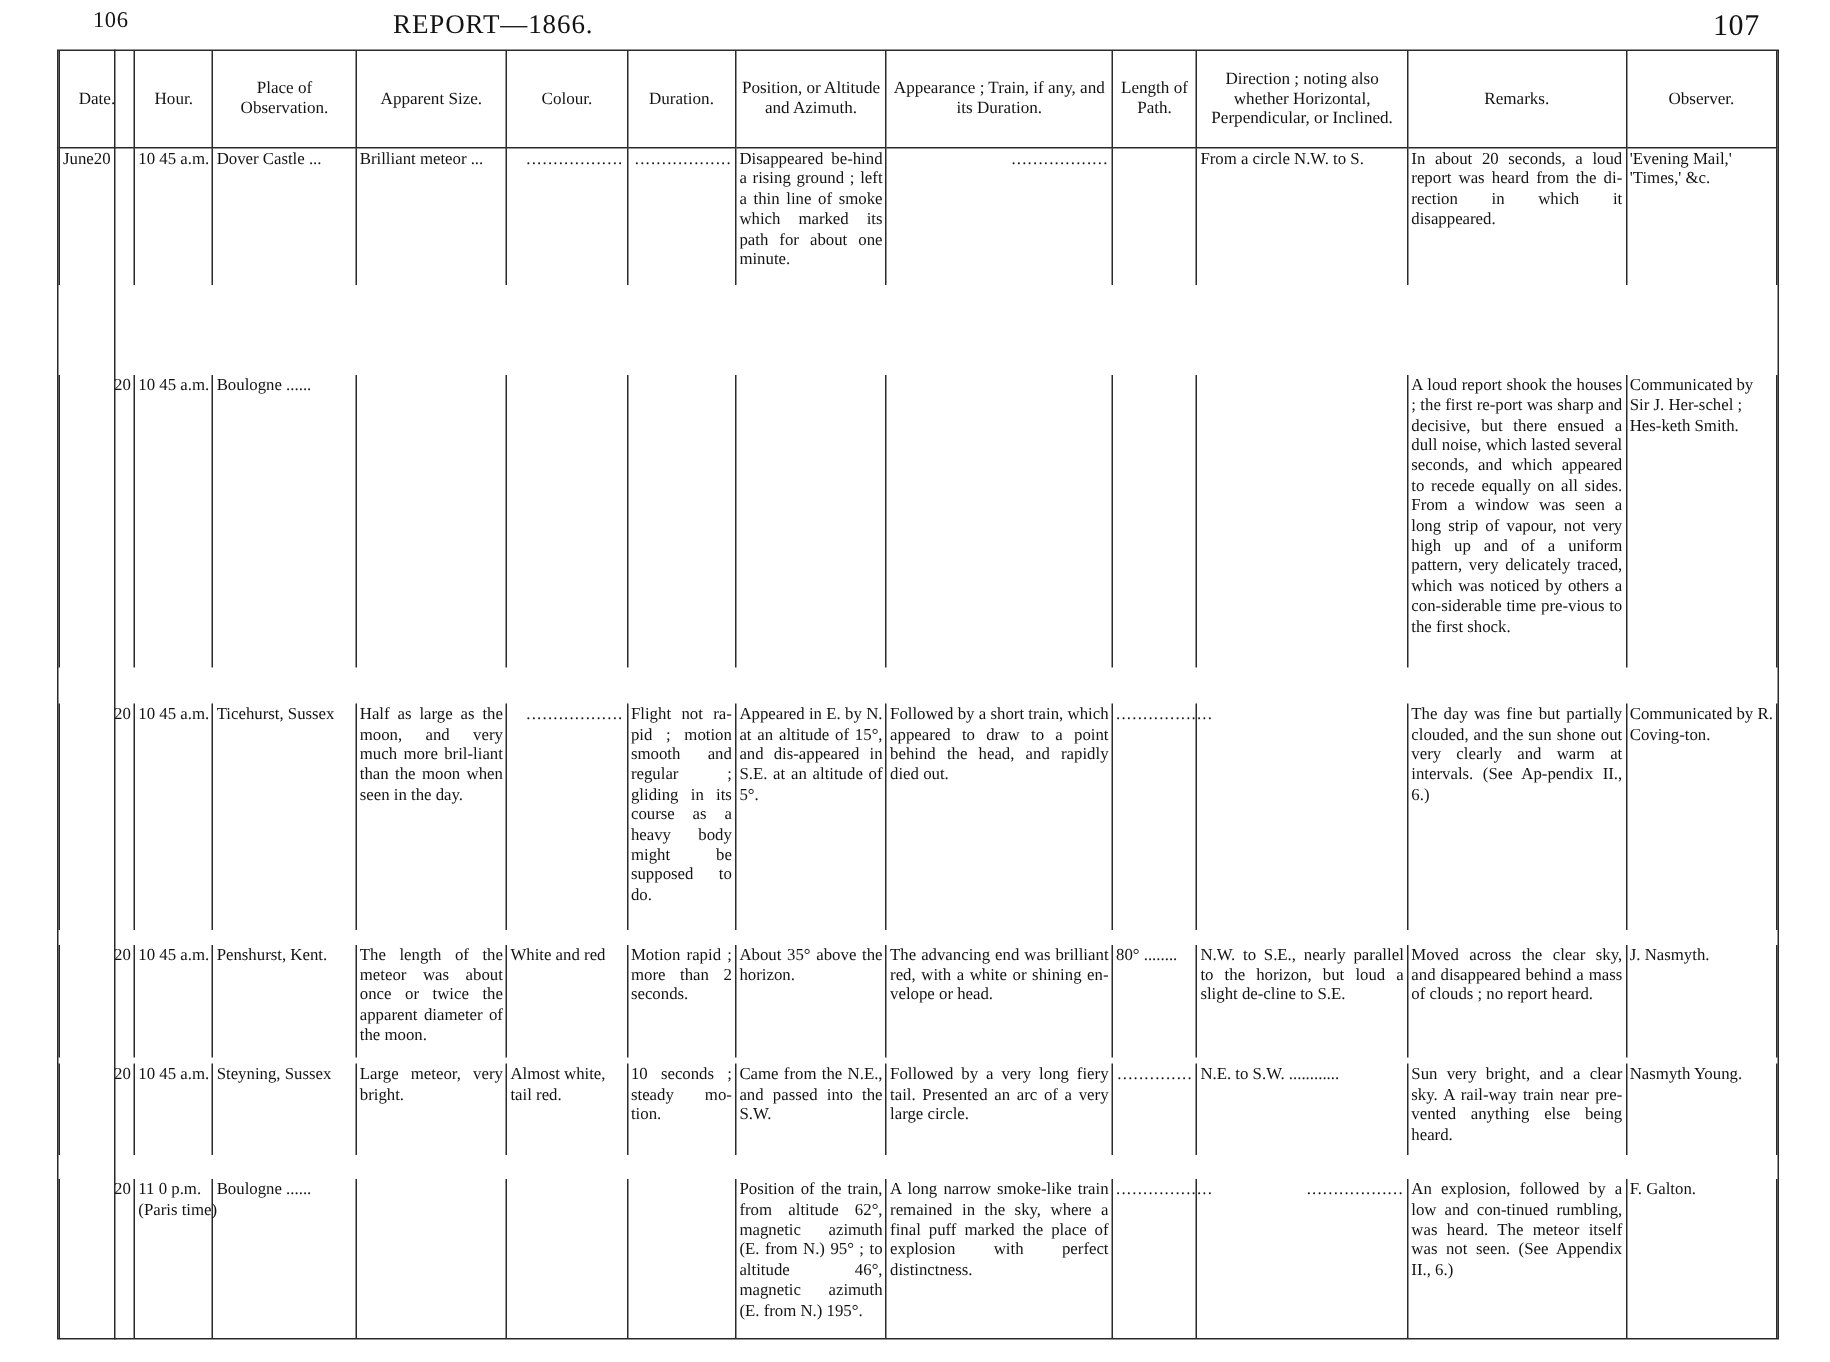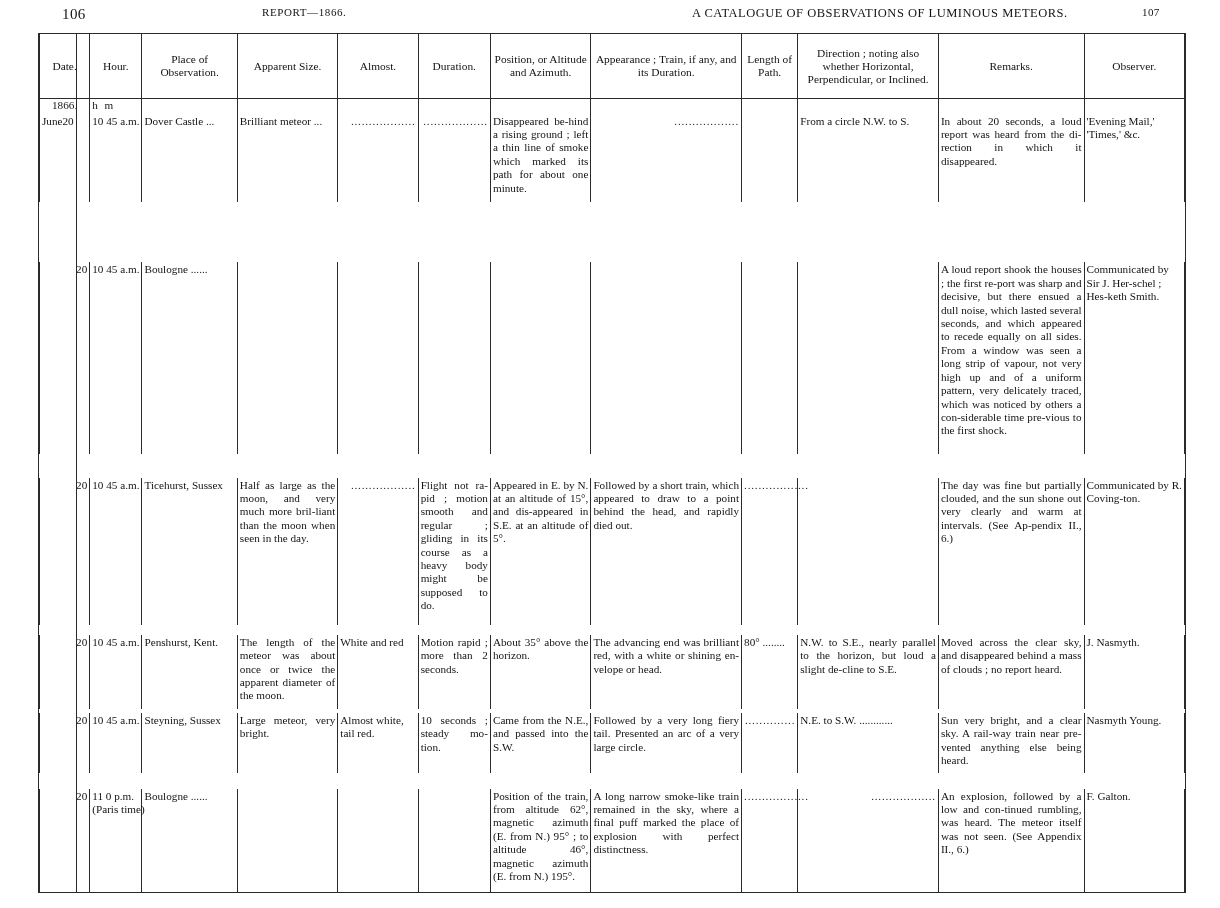--- a/index.html
+++ b/index.html
@@ -24,23 +24,23 @@
   
   .runhead {
     position: absolute;
     top: 6px;
     height: 18px;
     font-size: 13.5px;
     letter-spacing: .4px;
     white-space: nowrap;
   }
   .folio-left  { left: 62px;  font-size: 15px; font-family: "Liberation Serif", serif; }
-  .head-left   { left: 262px; font-variant: small-caps; font-size: 11px; letter-spacing: .6px;}
+  .head-left   { left: 262px; font-variant: small-caps; font-size: 18px; letter-spacing: .6px;}
   .head-right  { left: 692px; font-variant: small-caps; font-size: 12.5px; letter-spacing: .5px;}
-  .folio-right { left: 1142px; font-size: 11px; }
+  .folio-right { left: 1142px; font-size: 20px; }
 
   
   .tbl-wrap {
     position: absolute;
     left: 38px;
     top: 33px;
     width: 1148px;
     height: 860px;
     border: 1px solid #2a2a2a;
     box-sizing: border-box;
@@ -102,21 +102,20 @@
 
   .dcell { font-size: 11.2px; white-space: nowrap; }
 </style>
 </head>
 <body>
 
 <div class="page">
 
   <div class="runhead folio-left">106</div>
   <div class="runhead head-left">REPORT—1866.</div>
-  <div class="runhead head-right">A CATALOGUE OF OBSERVATIONS OF LUMINOUS METEORS.</div>
   <div class="runhead folio-right">107</div>
 
   <div class="tbl-wrap">
     <table class="cat">
       <colgroup>
         <col class="c-date">
           <col class="c-hour">
           <col class="c-place">
           <col class="c-size">
         <col class="c-colour">
@@ -127,46 +126,32 @@
           <col class="c-dir">
           <col class="c-rem">
           <col class="c-obs">
       </colgroup>
       <thead>
         <tr>
           <th>Date.</th>
           <th>Hour.</th>
           <th>Place of Observation.</th>
           <th>Apparent Size.</th>
-          <th>Almost.</th>
+          <th>Colour.</th>
           <th>Duration.</th>
           <th>Position, or Altitude and Azimuth.</th>
           <th>Appearance ; Train, if any, and its Duration.</th>
           <th>Length of Path.</th>
           <th>Direction ; noting also whether Horizontal, Perpendicular, or Inclined.</th>
           <th>Remarks.</th>
           <th>Observer.</th>
         </tr>
       </thead>
       <tbody>
 
-        <tr>
-          <td class="ctr">1866.</td>
-          <td class="hm">h  m</td>
-          <td></td>
-          <td></td>
-          <td></td>
-          <td></td>
-          <td></td>
-          <td></td>
-          <td></td>
-          <td></td>
-          <td></td>
-          <td></td>
-        </tr>
 
         <tr class="data">
           <td class="dcell">June20</td>
           <td class="dcell">10  45  a.m.</td>
           <td>Dover Castle  ...</td>
           <td>Brilliant meteor ...</td>
           <td class="rt dots">..................</td>
           <td class="rt dots">..................</td>
           <td class="j">Disappeared be-hind a rising ground ; left a thin line of smoke which marked its path for about one minute.</td>
           <td class="rt dots">..................</td>

